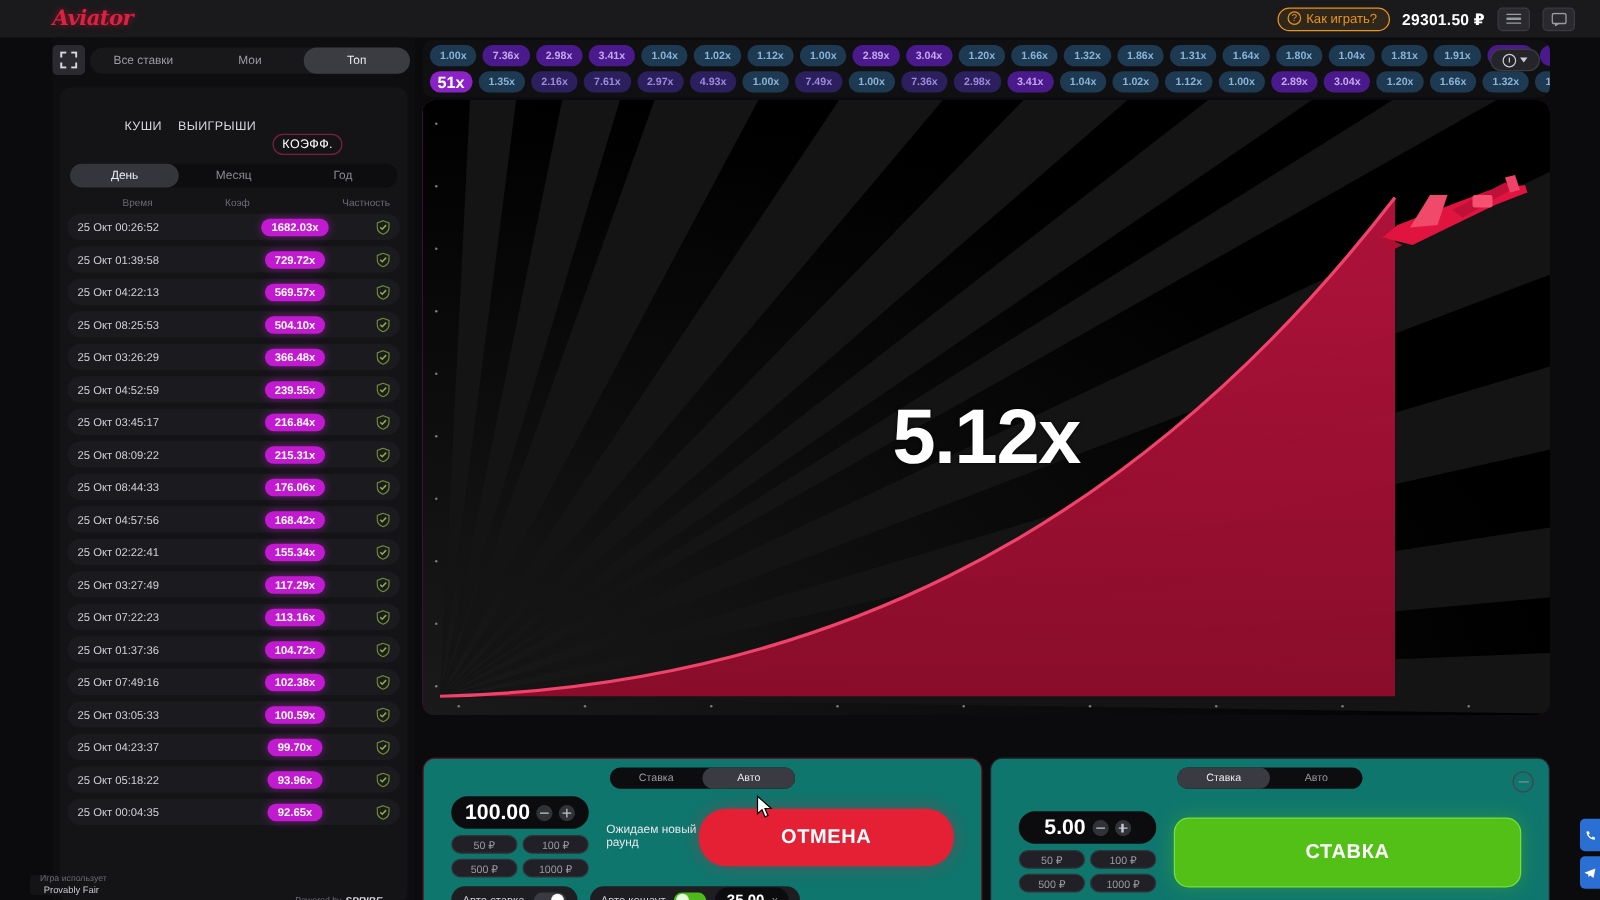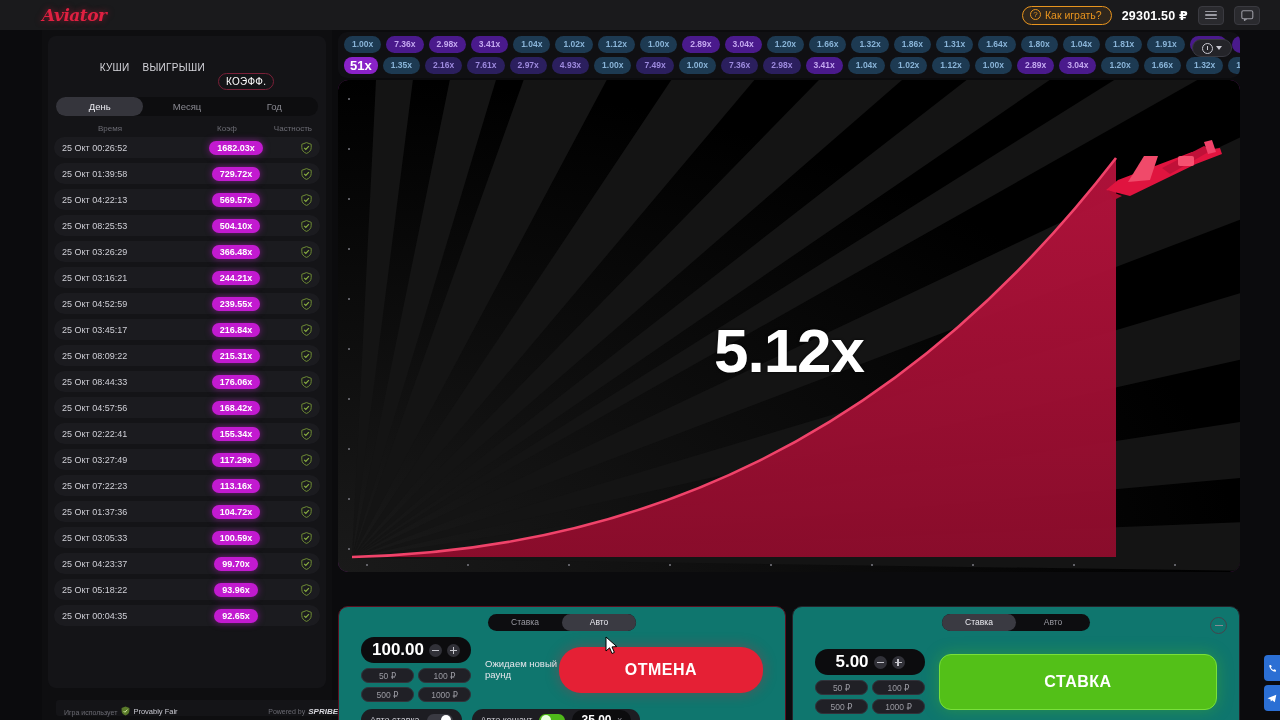--- a/index.html
+++ b/index.html
@@ -93,44 +93,44 @@
   }
   .periods {
     height: 19px; background: #0d0d0f; border-radius: 10px;
     display: flex; align-items: flex-start; margin: 0 2px 8px 2px;
   }
   .periods div { flex: 1; text-align: center; font-size: 9.5px; color: #8a8a92; line-height: 19px; border-radius: 10px; }
   .periods div.active { background: #35353c; color: #eaeaf0; }
 
   .thead { display: flex; font-size: 8px; color: #6c6c74; padding: 0 8px 4px 8px; }
   .thead .c1 { width: 120px; padding-left: 36px; }
-  .thead .c2 { width: 96px; text-align: center; }
+  .thead .c2 { width: 96px; text-align: left; }
   .thead .c3 { flex: 1; text-align: right; }
 
   .rows { }
   .row {
     display: flex; align-items: center;
     height: 21px; margin-bottom: 5px;
     background: #1b1b1f; border-radius: 11px;
     padding: 0 8px;
   }
   .row .time { width: 126px; font-size: 9px; color: #cfcfd6; }
   .row .coefwrap { width: 96px; display: flex; justify-content: center; }
   .coef {
     background: #c21ad0; color: #fff; font-size: 9px; font-weight: bold;
     padding: 2px 8px; border-radius: 9px;
     box-shadow: 0 0 7px rgba(194,26,208,.55);
   }
   .row .check { flex: 1; display: flex; justify-content: flex-end; }
   .shield { width: 11px; height: 12px; }
 
   .footer-bar {
-    position: absolute; left: 56px; bottom: 4px; width: 290px; height: 16px;
+    position: absolute; left: 24px; bottom: 4px; width: 290px; height: 16px;
     background: #141417; border-radius: 3px;
-    display: flex; align-items: flex-end; padding: 0 8px;
+    display: flex; align-items: flex-start; padding: 0 8px; flex-direction: column;
   }
   .footer-bar .t { font-size: 7px; color: #6a6a72; }
   .footer-bar .pf { font-size: 7.5px; color: #c8c8d0; margin-left: 3px; }
   .footer-bar .right { margin-left: auto; display: flex; align-items: center; gap: 3px; }
   .footer-bar .spribe { font-size: 8px; font-weight: bold; color: #d8d8de; font-style: italic; }
 
   
   .history {
     position: absolute; left: 338px; top: 32px; width: 902px; height: 46px;
     background: #101013; border-radius: 9px;
@@ -273,20 +273,32 @@
       <div class="hbtn">
         <svg width="13" height="11" viewBox="0 0 13 11">
           <rect x="0.8" y="0.8" width="11" height="8" rx="1.5" fill="none" stroke="#9a9aa2" stroke-width="1.1"></rect>
           <path d="M3.5 9 L3.5 10.4 L5.6 9" fill="none" stroke="#9a9aa2" stroke-width="1.1"></path>
         </svg>
       </div>
     </div>
   </div>
 
   <div class="left">
+    <div class="tabbar-wrap">
+      <div class="expand-btn">
+        <svg width="14" height="14" viewBox="0 0 14 14">
+          <path d="M1 5 L1 1 L5 1 M13 5 L13 1 L9 1 M1 9 L1 13 L5 13 M13 9 L13 13 L9 13" fill="none" stroke="#d8d8de" stroke-width="1.6"></path>
+        </svg>
+      </div>
+      <div class="pill-group">
+        <div class="pill">Все ставки</div>
+        <div class="pill">Мои</div>
+        <div class="pill active">Топ</div>
+      </div>
+    </div>
 
     <div class="stats-card">
       <div class="filters">
         <span>КУШИ</span>
         <span>ВЫИГРЫШИ</span>
         <span class="sel">КОЭФФ.</span>
       </div>
       <div class="periods">
         <div class="active">День</div>
         <div>Месяц</div>
@@ -352,32 +364,20 @@
               <span class="coef">366.48x</span>
             </div>
             <div class="check">
               <svg class="shield" viewBox="0 0 11 12">
                 <path d="M5.5 0.6 L10.2 2.3 L10.2 5.6 C10.2 8.3 8.2 10.5 5.5 11.4 C2.8 10.5 0.8 8.3 0.8 5.6 L0.8 2.3 Z" fill="none" stroke="#6d8a34" stroke-width="1"></path>
                 <path d="M3.2 5.8 L4.8 7.4 L7.9 4.1" fill="none" stroke="#8ab040" stroke-width="1.2"></path>
               </svg>
             </div>
           </div>
           <div class="row">
-            <div class="time">25 Окт 03:16:21</div>
-            <div class="coefwrap">
-              <span class="coef">244.21x</span>
-            </div>
-            <div class="check">
-              <svg class="shield" viewBox="0 0 11 12">
-                <path d="M5.5 0.6 L10.2 2.3 L10.2 5.6 C10.2 8.3 8.2 10.5 5.5 11.4 C2.8 10.5 0.8 8.3 0.8 5.6 L0.8 2.3 Z" fill="none" stroke="#6d8a34" stroke-width="1"></path>
-                <path d="M3.2 5.8 L4.8 7.4 L7.9 4.1" fill="none" stroke="#8ab040" stroke-width="1.2"></path>
-              </svg>
-            </div>
-          </div>
-          <div class="row">
             <div class="time">25 Окт 04:52:59</div>
             <div class="coefwrap">
               <span class="coef">239.55x</span>
             </div>
             <div class="check">
               <svg class="shield" viewBox="0 0 11 12">
                 <path d="M5.5 0.6 L10.2 2.3 L10.2 5.6 C10.2 8.3 8.2 10.5 5.5 11.4 C2.8 10.5 0.8 8.3 0.8 5.6 L0.8 2.3 Z" fill="none" stroke="#6d8a34" stroke-width="1"></path>
                 <path d="M3.2 5.8 L4.8 7.4 L7.9 4.1" fill="none" stroke="#8ab040" stroke-width="1.2"></path>
               </svg>
             </div>
@@ -463,20 +463,32 @@
               <svg class="shield" viewBox="0 0 11 12">
                 <path d="M5.5 0.6 L10.2 2.3 L10.2 5.6 C10.2 8.3 8.2 10.5 5.5 11.4 C2.8 10.5 0.8 8.3 0.8 5.6 L0.8 2.3 Z" fill="none" stroke="#6d8a34" stroke-width="1"></path>
                 <path d="M3.2 5.8 L4.8 7.4 L7.9 4.1" fill="none" stroke="#8ab040" stroke-width="1.2"></path>
               </svg>
             </div>
           </div>
           <div class="row">
             <div class="time">25 Окт 01:37:36</div>
             <div class="coefwrap">
               <span class="coef">104.72x</span>
+            </div>
+            <div class="check">
+              <svg class="shield" viewBox="0 0 11 12">
+                <path d="M5.5 0.6 L10.2 2.3 L10.2 5.6 C10.2 8.3 8.2 10.5 5.5 11.4 C2.8 10.5 0.8 8.3 0.8 5.6 L0.8 2.3 Z" fill="none" stroke="#6d8a34" stroke-width="1"></path>
+                <path d="M3.2 5.8 L4.8 7.4 L7.9 4.1" fill="none" stroke="#8ab040" stroke-width="1.2"></path>
+              </svg>
+            </div>
+          </div>
+          <div class="row">
+            <div class="time">25 Окт 07:49:16</div>
+            <div class="coefwrap">
+              <span class="coef">102.38x</span>
             </div>
             <div class="check">
               <svg class="shield" viewBox="0 0 11 12">
                 <path d="M5.5 0.6 L10.2 2.3 L10.2 5.6 C10.2 8.3 8.2 10.5 5.5 11.4 C2.8 10.5 0.8 8.3 0.8 5.6 L0.8 2.3 Z" fill="none" stroke="#6d8a34" stroke-width="1"></path>
                 <path d="M3.2 5.8 L4.8 7.4 L7.9 4.1" fill="none" stroke="#8ab040" stroke-width="1.2"></path>
               </svg>
             </div>
           </div>
           <div class="row">
             <div class="time">25 Окт 03:05:33</div>

